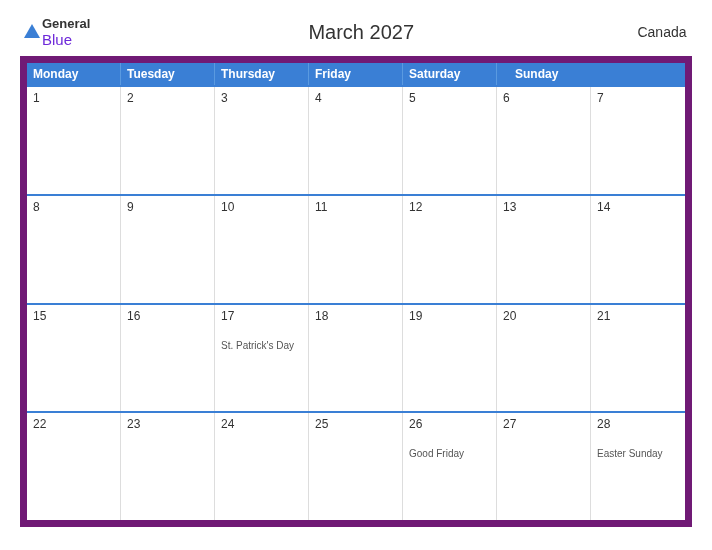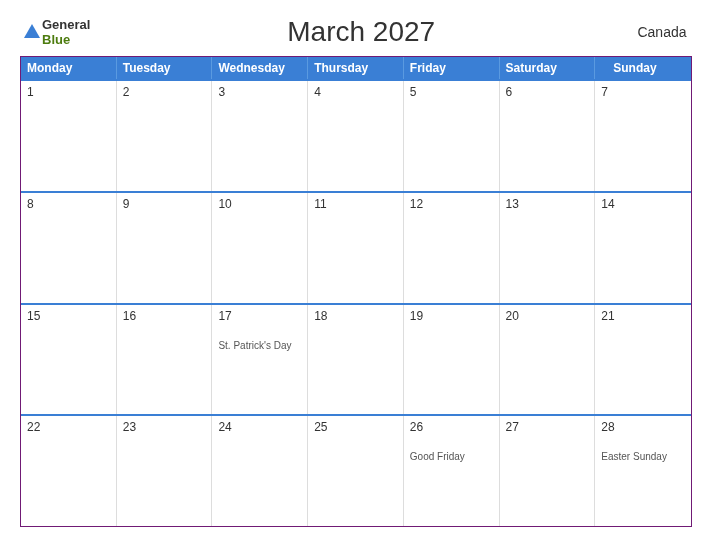--- a/index.html
+++ b/index.html
@@ -27,51 +27,51 @@
     .logo-text {
       display: flex;
       flex-direction: column;
     }
     .logo-general {
       color: #333;
       font-size: 13px;
       font-weight: bold;
     }
     .logo-blue {
-      color: #4d7c0f;
-      font-size: 13px;
-      font-weight: bold;
+      color: #6d28d9;
+      font-size: 15px;
+      font-weight: normal;
     }
     .logo-triangle {
       width: 0;
       height: 0;
       border-left: 8px solid transparent;
       border-right: 8px solid transparent;
       border-bottom: 14px solid #3a7fd5;
       margin-left: 4px;
       margin-bottom: 2px;
     }
     .title {
-      font-size: 28px;
+      font-size: 20px;
       font-weight: normal;
       color: #333;
       text-align: center;
       flex: 1;
     }
     .country {
       font-size: 14px;
       color: #333;
       min-width: 60px;
       text-align: center;
     }
     .calendar {
       flex: 1;
       display: flex;
       flex-direction: column;
-      border: 1px solid #701a75;
+      border: 7px solid #701a75;
     }
     .cal-header-row {
       display: grid;
       grid-template-columns: repeat(7, 1fr);
       background: #3a7fd5;
     }
     .cal-header-cell {
       color: #fff;
       font-size: 12px;
       font-weight: bold;
@@ -147,21 +147,20 @@
       </div>
     </div>
     <div class="title">March 2027</div>
     <div class="country">Canada</div>
   </div>
 
   <div class="calendar">
     <div class="cal-header-row">
     <div class="cal-header-cell">Monday</div>
         <div class="cal-header-cell">Tuesday</div>
-        <div class="cal-header-cell">Wednesday</div>
         <div class="cal-header-cell">Thursday</div>
         <div class="cal-header-cell">Friday</div>
         <div class="cal-header-cell">Saturday</div>
         <div class="cal-header-cell">Sunday</div>
       </div>
     <div class="cal-body">
     <div class="cal-week">
           <div class="cal-cell">
             <span class="day-num">1</span>
           </div>

